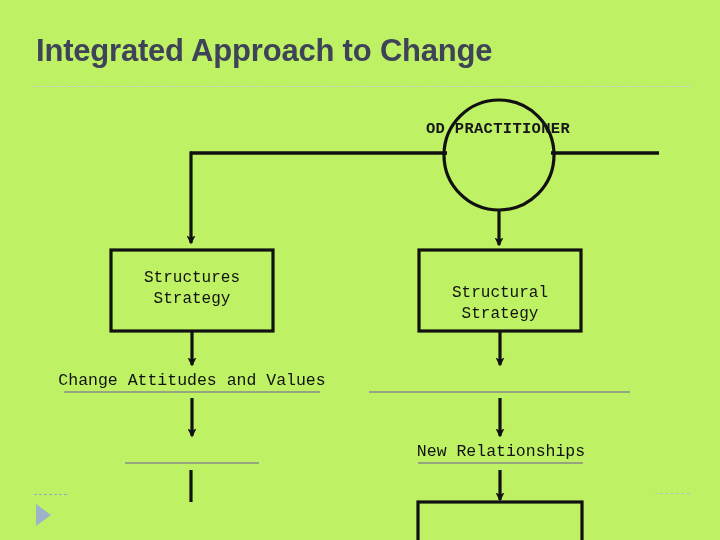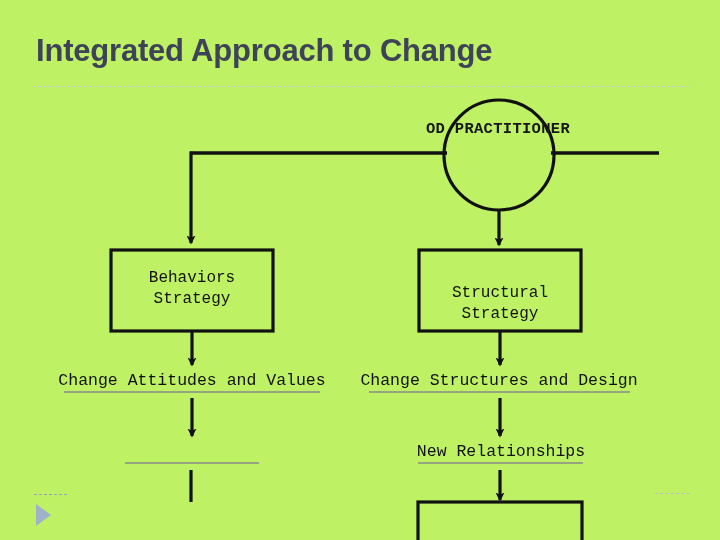--- a/index.html
+++ b/index.html
@@ -183,29 +183,28 @@
 
     <line x1="191" y1="470" x2="191" y2="502" stroke="#111111" stroke-width="3.2"></line>
     <line x1="500" y1="470" x2="500" y2="500" stroke="#111111" stroke-width="3.2" marker-end="url(#arrowhead)"></line>
 
     <rect x="418" y="502" width="164" height="60" fill="none" stroke="#111111" stroke-width="3.2"></rect>
   </svg>
 
   <div class="diagram-label" id="label-od-practitioner">OD PRACTITIONER</div>
 
   <div class="diagram-label box-label" id="label-behavioral-strategy">
-    <div>Behaviors</div>
+    <div>Structures</div>
     <div>Strategy</div>
   </div>
 
   <div class="diagram-label box-label" id="label-structural-strategy">
     <div>Structural</div>
     <div>Strategy</div>
   </div>
 
   <div class="diagram-label underlined-label" id="label-change-attitudes">Change Attitudes and Values</div>
 
-  <div class="diagram-label underlined-label" id="label-change-structures">Change Structures and Design</div>
 
 
   <div class="diagram-label underlined-label" id="label-new-relationships">New Relationships</div>
 
 </div>
 
 </body></html>

